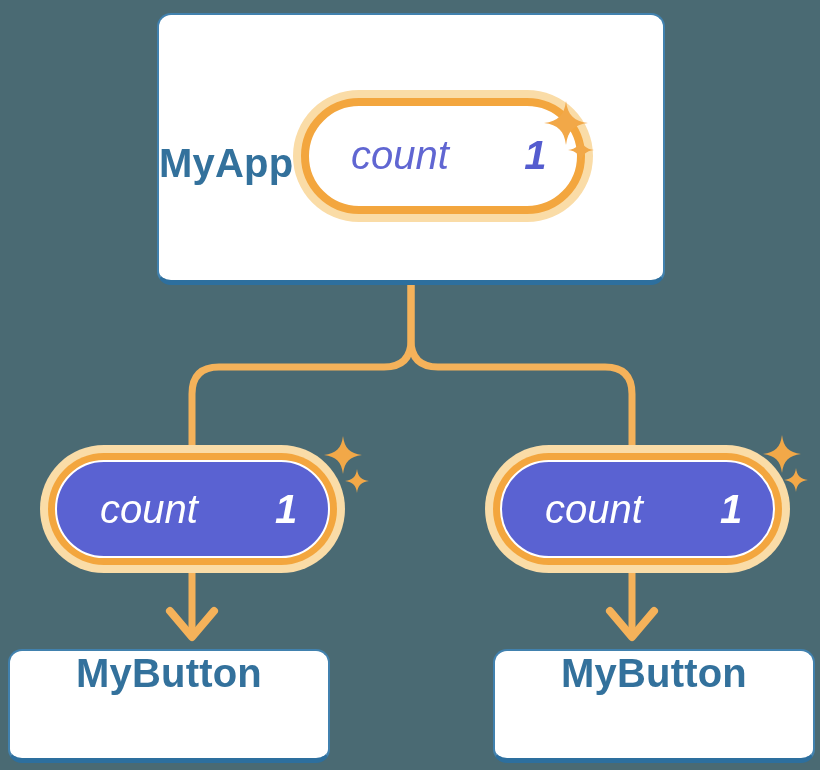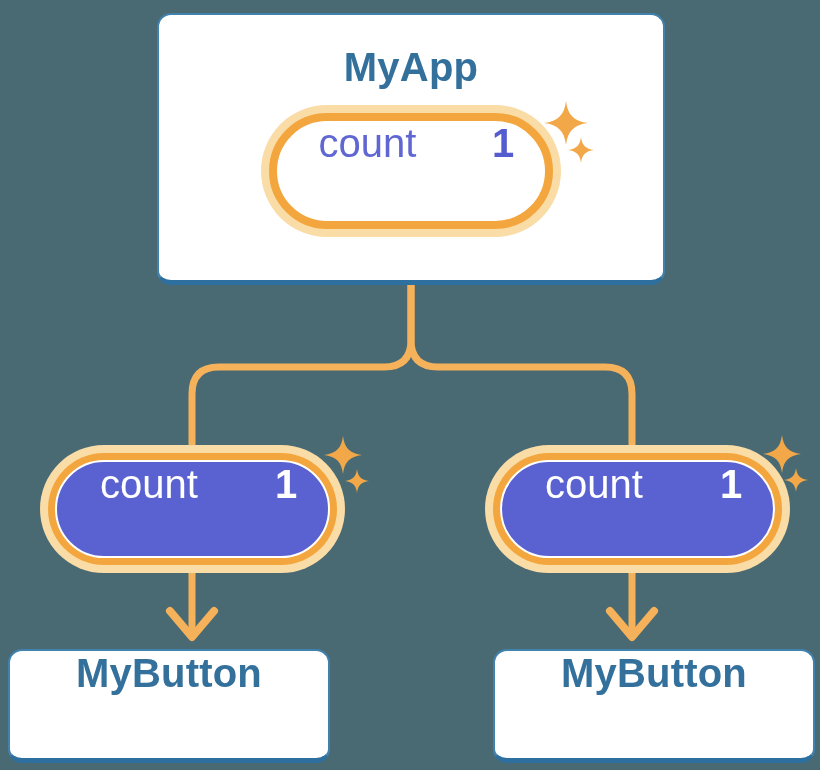--- a/index.html
+++ b/index.html
@@ -11,21 +11,21 @@
   svg.layer { position:absolute; left:0; top:0; }
 
   
   .card {
     position:absolute; background:#ffffff; box-sizing:border-box;
     border:2px solid #4181AE; border-bottom:5px solid #2D6F9E;
     border-radius:14px;
   }
   .root-card {
     left:157px; top:13px; width:508px; height:272px;
-    display:flex; flex-direction:column; align-items:center;
+    display:flex; flex-direction:row; align-items:center;
   }
   .card-title {
     font-size:40px; font-weight:600; color:#33719C; line-height:1.1;
     letter-spacing:0.2px;
   }
   .root-card .card-title { margin-top:30px; }
   .leaf-card {
     top:649px; width:322px; height:114px;
     display:flex; align-items:flex-start; justify-content:center;
   }
@@ -39,21 +39,21 @@
   }
   .top-pill { margin-top:16px; }
   .bottom-pill { position:absolute; top:445px; }
   .bottom-pill.left  { left:40px; }
   .bottom-pill.right { left:485px; }
 
   
   .pill-ring-outline {
     border:8px solid #F3A63E; background:#fff; border-radius:999px;
   }
-  .pill-body { display:flex; align-items:flex-start; border-radius:999px; }
+  .pill-body { display:flex; align-items:center; border-radius:999px;font-style:italic; }
   .top-pill .pill-body { width:268px; height:100px; }
   .pill-label {
     flex:1; display:flex; align-items:center; justify-content:center;
     font-size:40px; font-weight:500;
   }
   .pill-value {
     width:84px; display:flex; align-items:center; justify-content:center;
     font-size:40px; font-weight:700;
   }
   .pill-divider { width:3px; }

